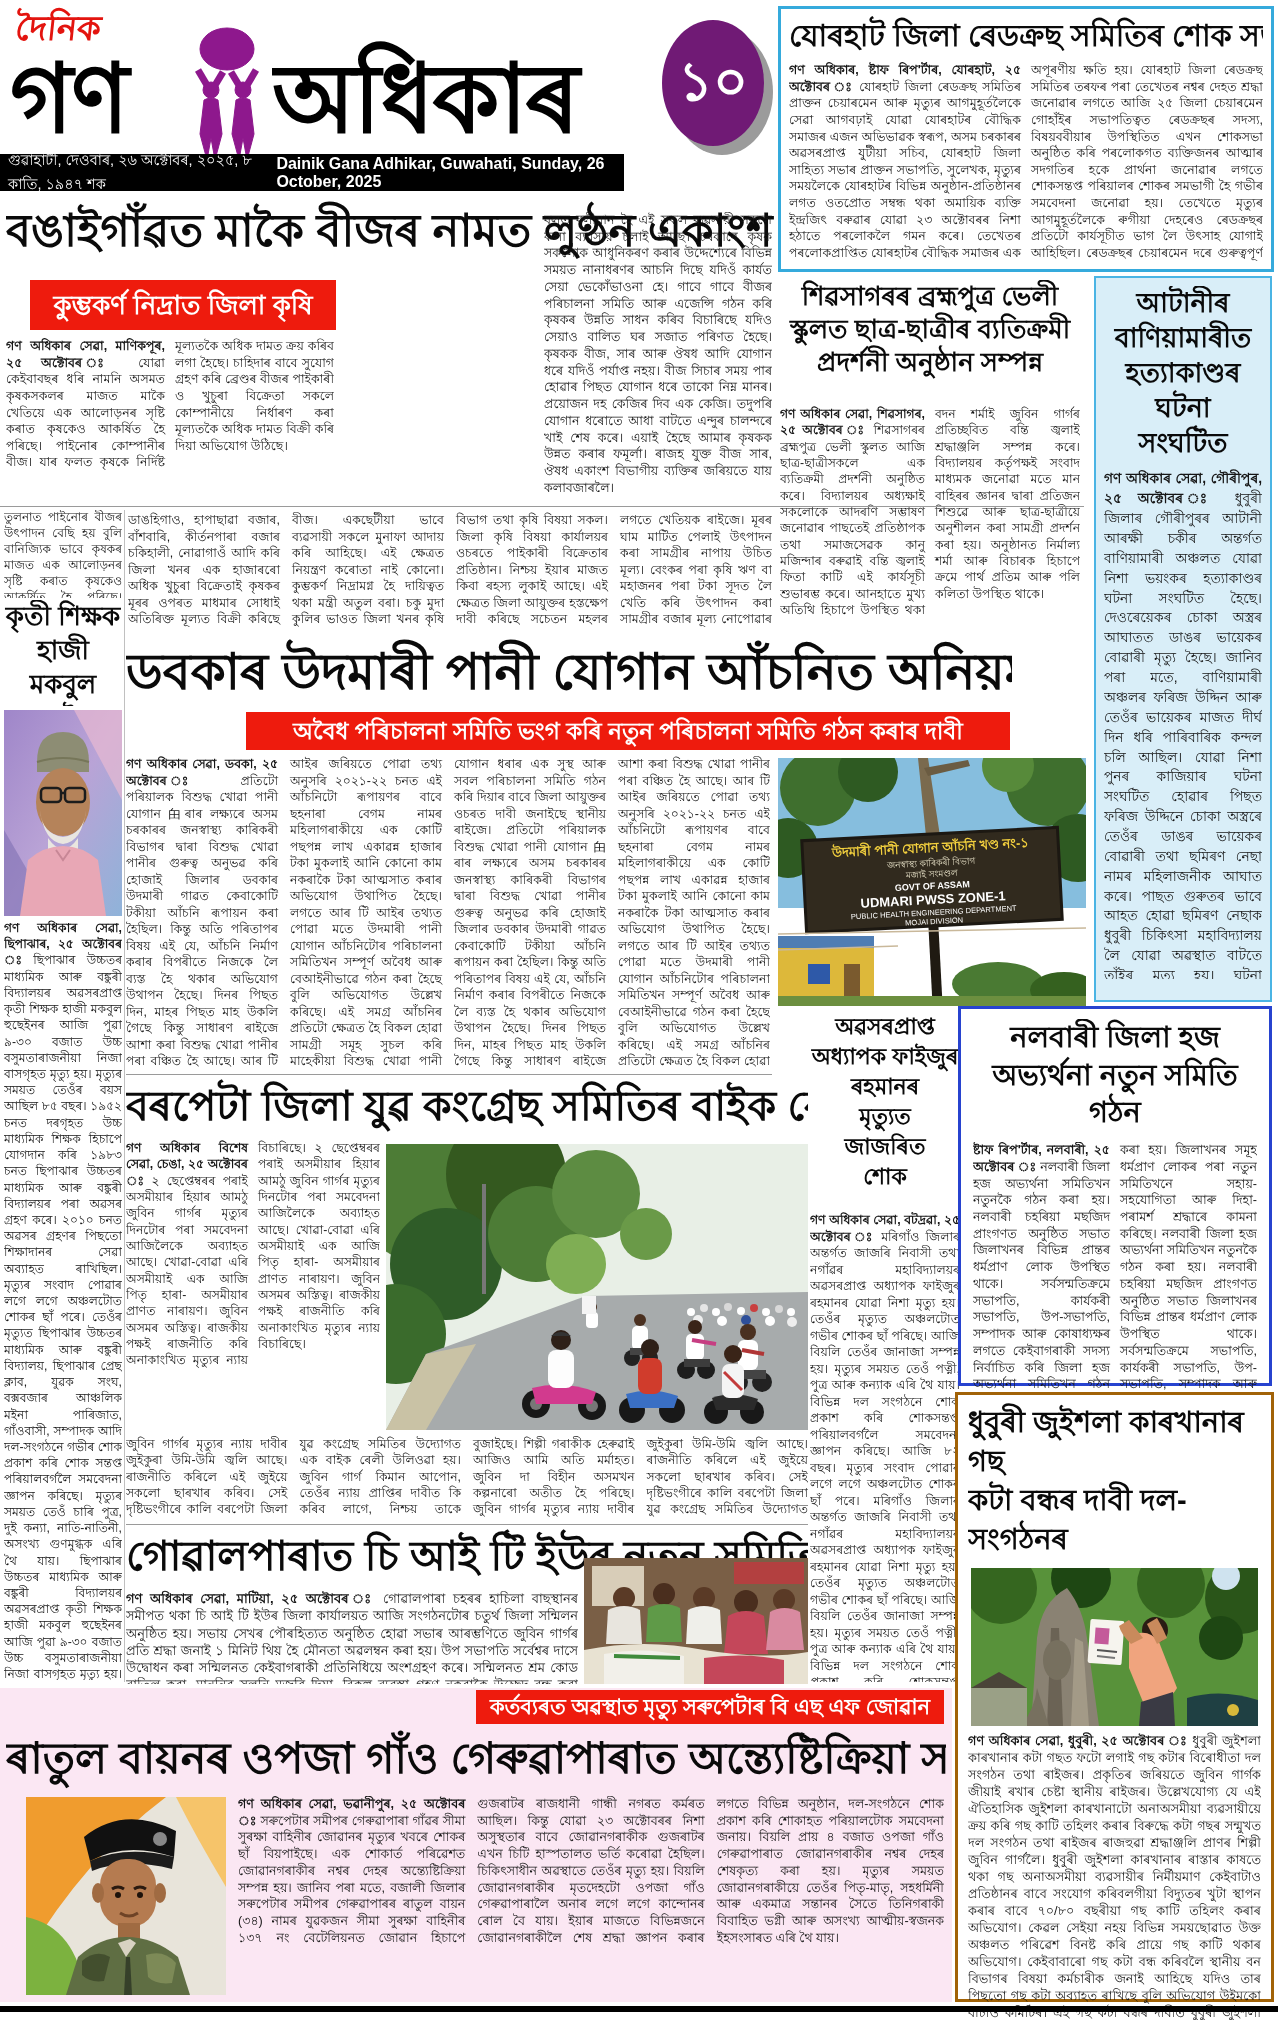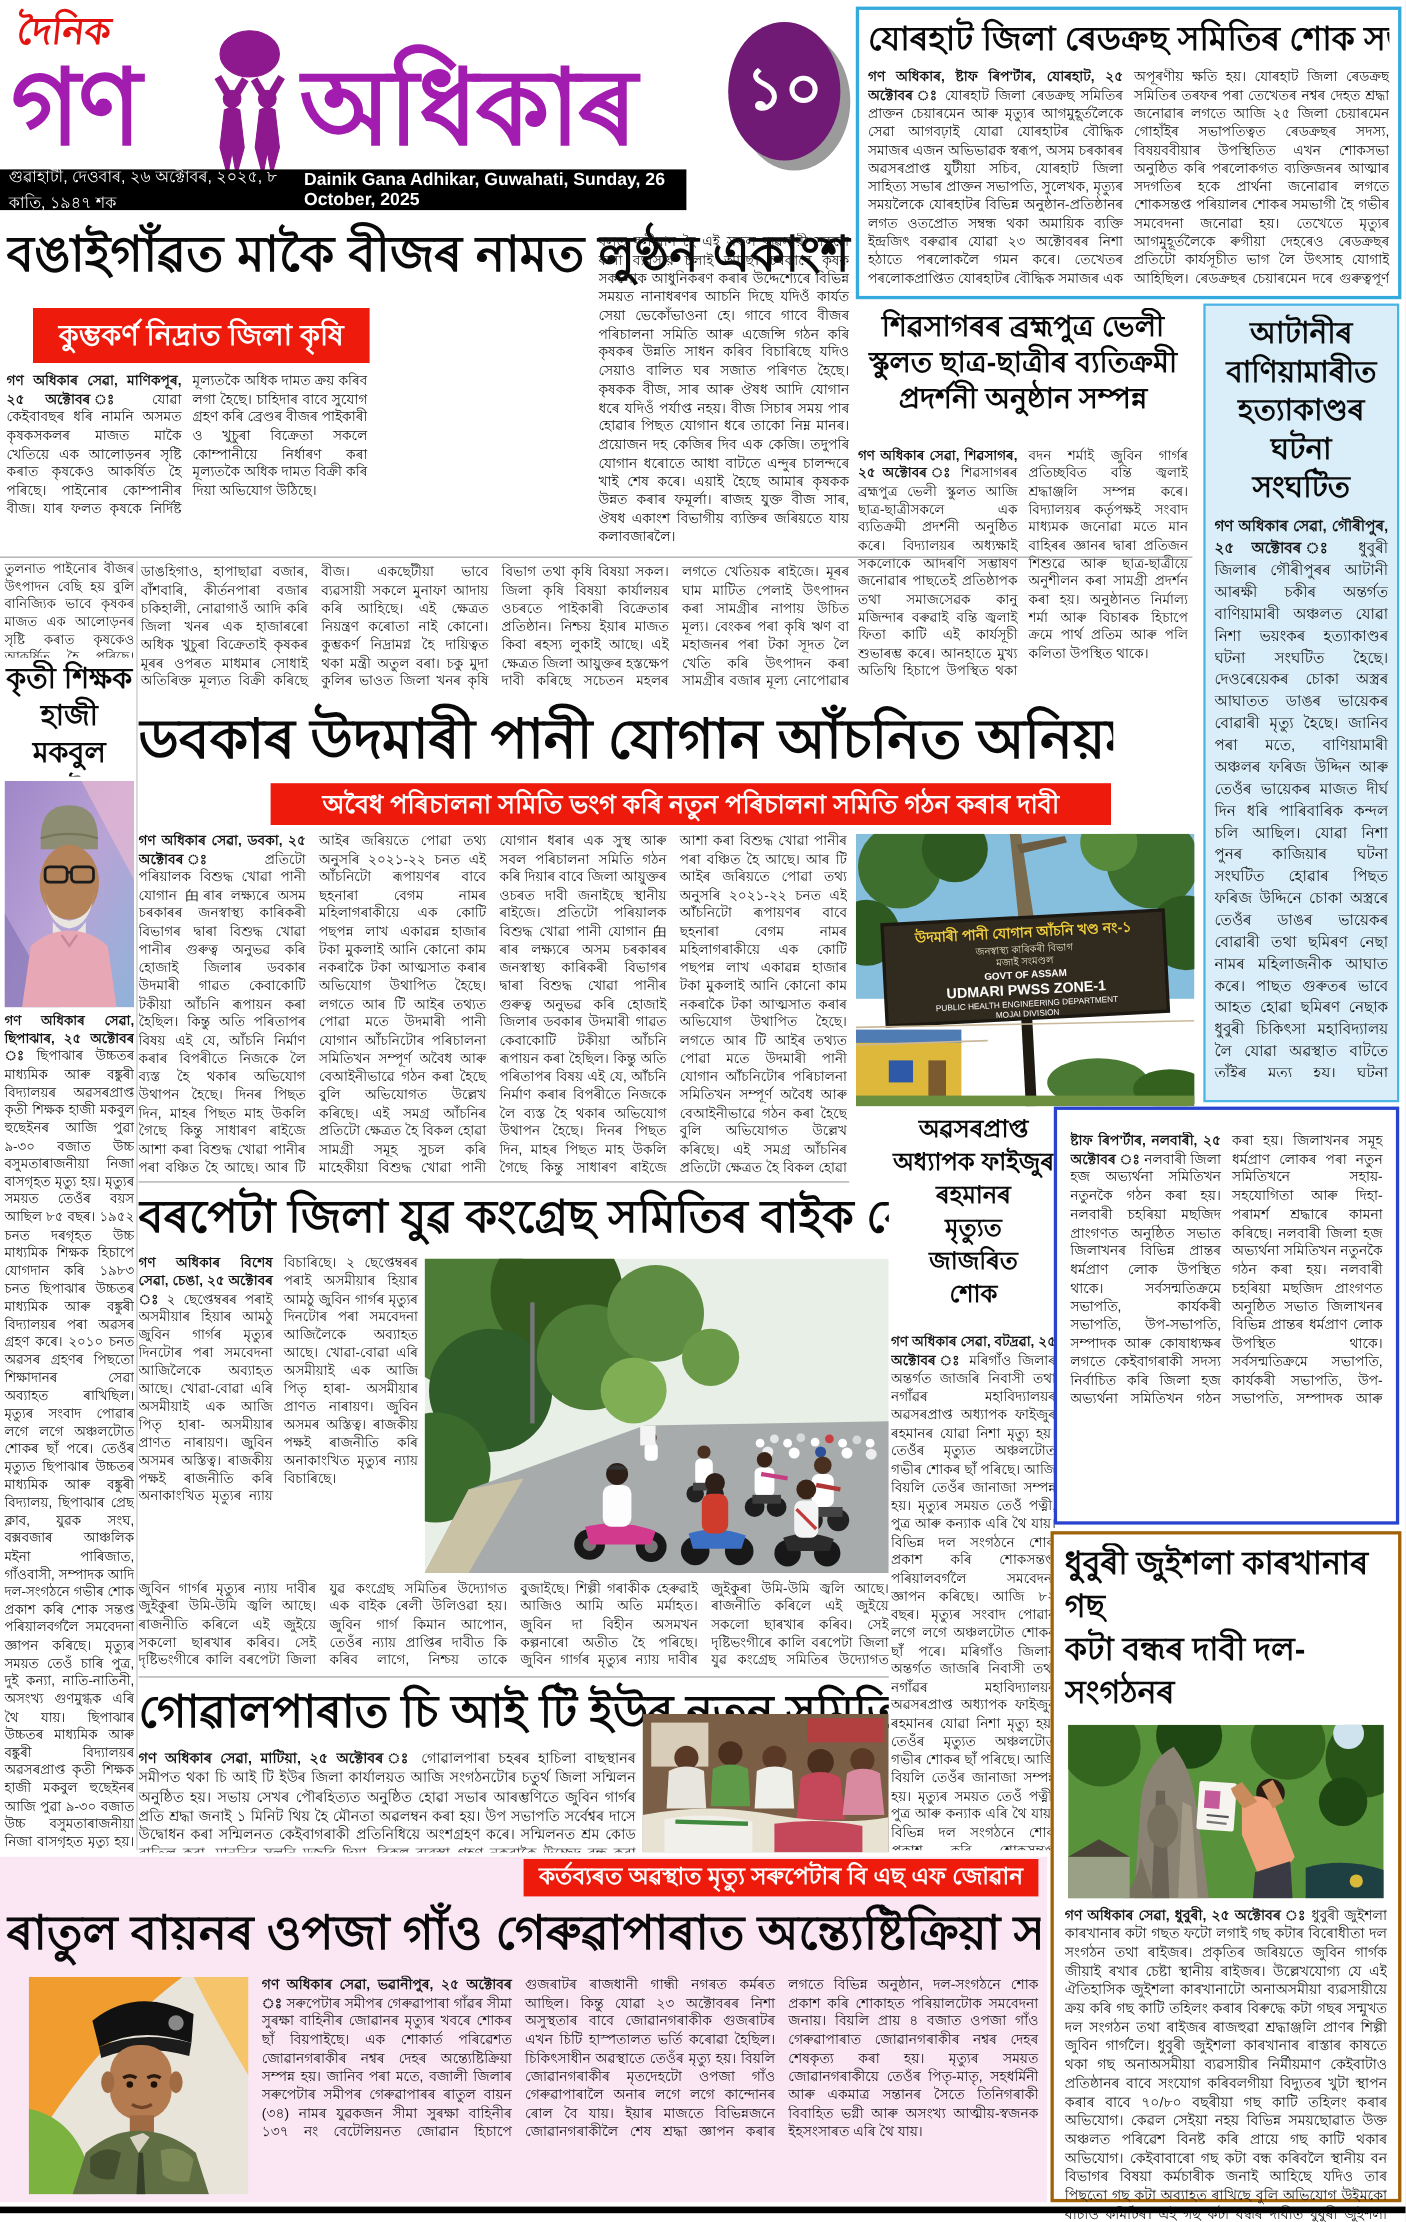--- a/index.html
+++ b/index.html
@@ -15,21 +15,21 @@
   .cols2{column-count:2;column-gap:10px;}
   .cols3{column-count:3;column-gap:12px;}
   .cols4{column-count:4;column-gap:12px;}
   .redbox{background:#ee1b0d;color:#fff;font-weight:bold;text-align:center;overflow:hidden;}
   .rule-h{background:#9a9a9a;}
   .rule-v{background:#c0c0c0;}
   .img{overflow:hidden;}
   svg{display:block;}
   
   .daily{color:#e3140f;font-weight:bold;font-size:34px;transform:skewX(-6deg);}
-  .bigtitle{font-weight:bold;font-size:96px;line-height:126px;color:#a21caf;letter-spacing:-2px;overflow:hidden;white-space:nowrap;}
+  .bigtitle{font-weight:bold;font-size:96px;line-height:126px;color:#000000;letter-spacing:-2px;overflow:hidden;white-space:nowrap;}
   .pagecircle{background:#701a75;border-radius:50%;box-shadow:9px 9px 0 #9b9b9b;color:#fff;
               font-weight:bold;font-size:54px;line-height:122px;text-align:center;}
   .datebar{background:#000;color:#fff;display:flex;justify-content:space-between;align-items:center;padding:0 8px;}
   .datebar .as{font-size:14.5px;}
   .datebar .en{font-size:16px;font-weight:bold;}
   
   .box-cyan{border:3px solid #35aadc;background:#fff;}
   .box-ltblue{border:2px solid #4ab4e4;background:#d9eef8;}
   .box-blue{border:3px solid #2743cf;background:#fff;}
   .box-blue2{border:3px solid #a16207;background:#fff;}
@@ -327,20 +327,22 @@
       <circle cx="200" cy="42" r="11" fill="#5a3a26"></circle>
         <path d="M186 54 Q200 46 216 54 L220 92 L182 92 Z" fill="#d98aa0"></path>
       <path d="M0 92 Q60 80 120 92 Q180 102 224 94 L224 126 L0 126 Z" fill="#e8e2d2"></path>
       <path d="M20 96 Q60 88 100 98 L100 126 L20 126 Z" fill="#f2f0ea"></path>
       <path d="M30 98 L96 100" stroke="#3f8a3c" stroke-width="4" fill="none"></path>
       <path d="M120 100 Q160 94 200 102 L200 126 L120 126 Z" fill="#c4475a"></path>
     </svg>
   </div>
 
   <div class="abs box-blue" style="left:958px;top:1006px;width:314px;height:380px;padding:10px 12px;">
+    <div class="hl prelines center" style="font-size:29px;line-height:1.3;">নলবাৰী জিলা হজ
+অভ্যৰ্থনা নতুন সমিতি গঠন</div>
     <div class="bt cols2" style="height:262px;margin-top:10px;font-size:12.6px;">
       <strong>ষ্টাফ ৰিপ'ৰ্টাৰ, নলবাৰী, ২৫ অক্টোবৰ ঃ</strong>
       <span>নলবাৰী জিলা হজ অভ্যৰ্থনা সমিতিখন নতুনকৈ গঠন কৰা হয়। নলবাৰী চহৰিয়া মছজিদ প্ৰাংগণত অনুষ্ঠিত সভাত জিলাখনৰ বিভিন্ন প্ৰান্তৰ ধৰ্মপ্ৰাণ লোক উপস্থিত থাকে। সৰ্বসন্মতিক্ৰমে সভাপতি, কাৰ্যকৰী সভাপতি, উপ-সভাপতি, সম্পাদক আৰু কোষাধ্যক্ষৰ লগতে কেইবাগৰাকী সদস্য নিৰ্বাচিত কৰি জিলা হজ অভ্যৰ্থনা সমিতিখন গঠন কৰা হয়। জিলাখনৰ সমূহ ধৰ্মপ্ৰাণ লোকৰ পৰা নতুন সমিতিখনে সহায়-সহযোগিতা আৰু দিহা-পৰামৰ্শ শ্ৰদ্ধাৰে কামনা কৰিছে। নলবাৰী জিলা হজ অভ্যৰ্থনা সমিতিখন নতুনকৈ গঠন কৰা হয়। নলবাৰী চহৰিয়া মছজিদ প্ৰাংগণত অনুষ্ঠিত সভাত জিলাখনৰ বিভিন্ন প্ৰান্তৰ ধৰ্মপ্ৰাণ লোক উপস্থিত থাকে। সৰ্বসন্মতিক্ৰমে সভাপতি, কাৰ্যকৰী সভাপতি, উপ-সভাপতি, সম্পাদক আৰু কোষাধ্যক্ষৰ লগতে কেইবাগৰাকী সদস্য নিৰ্বাচিত কৰি জিলা হজ অভ্যৰ্থনা সমিতিখন গঠন কৰা হয়। জিলাখনৰ সমূহ ধৰ্মপ্ৰাণ লোকৰ পৰা নতুন সমিতিখনে সহায়-সহযোগিতা আৰু দিহা-পৰামৰ্শ শ্ৰদ্ধাৰে কামনা কৰিছে। </span>
     </div>
   </div>
 
   <div class="abs box-blue2" style="left:955px;top:1392px;width:319px;height:610px;padding:8px 10px;">
     <div class="hl prelines" style="font-size:29px;line-height:1.35;">ধুবুৰী জুইশলা কাৰখানাৰ গছ
 কটা বন্ধৰ দাবী দল-সংগঠনৰ</div>
     <div class="img" style="margin:8px auto 6px auto;width:287px;height:158px;">

